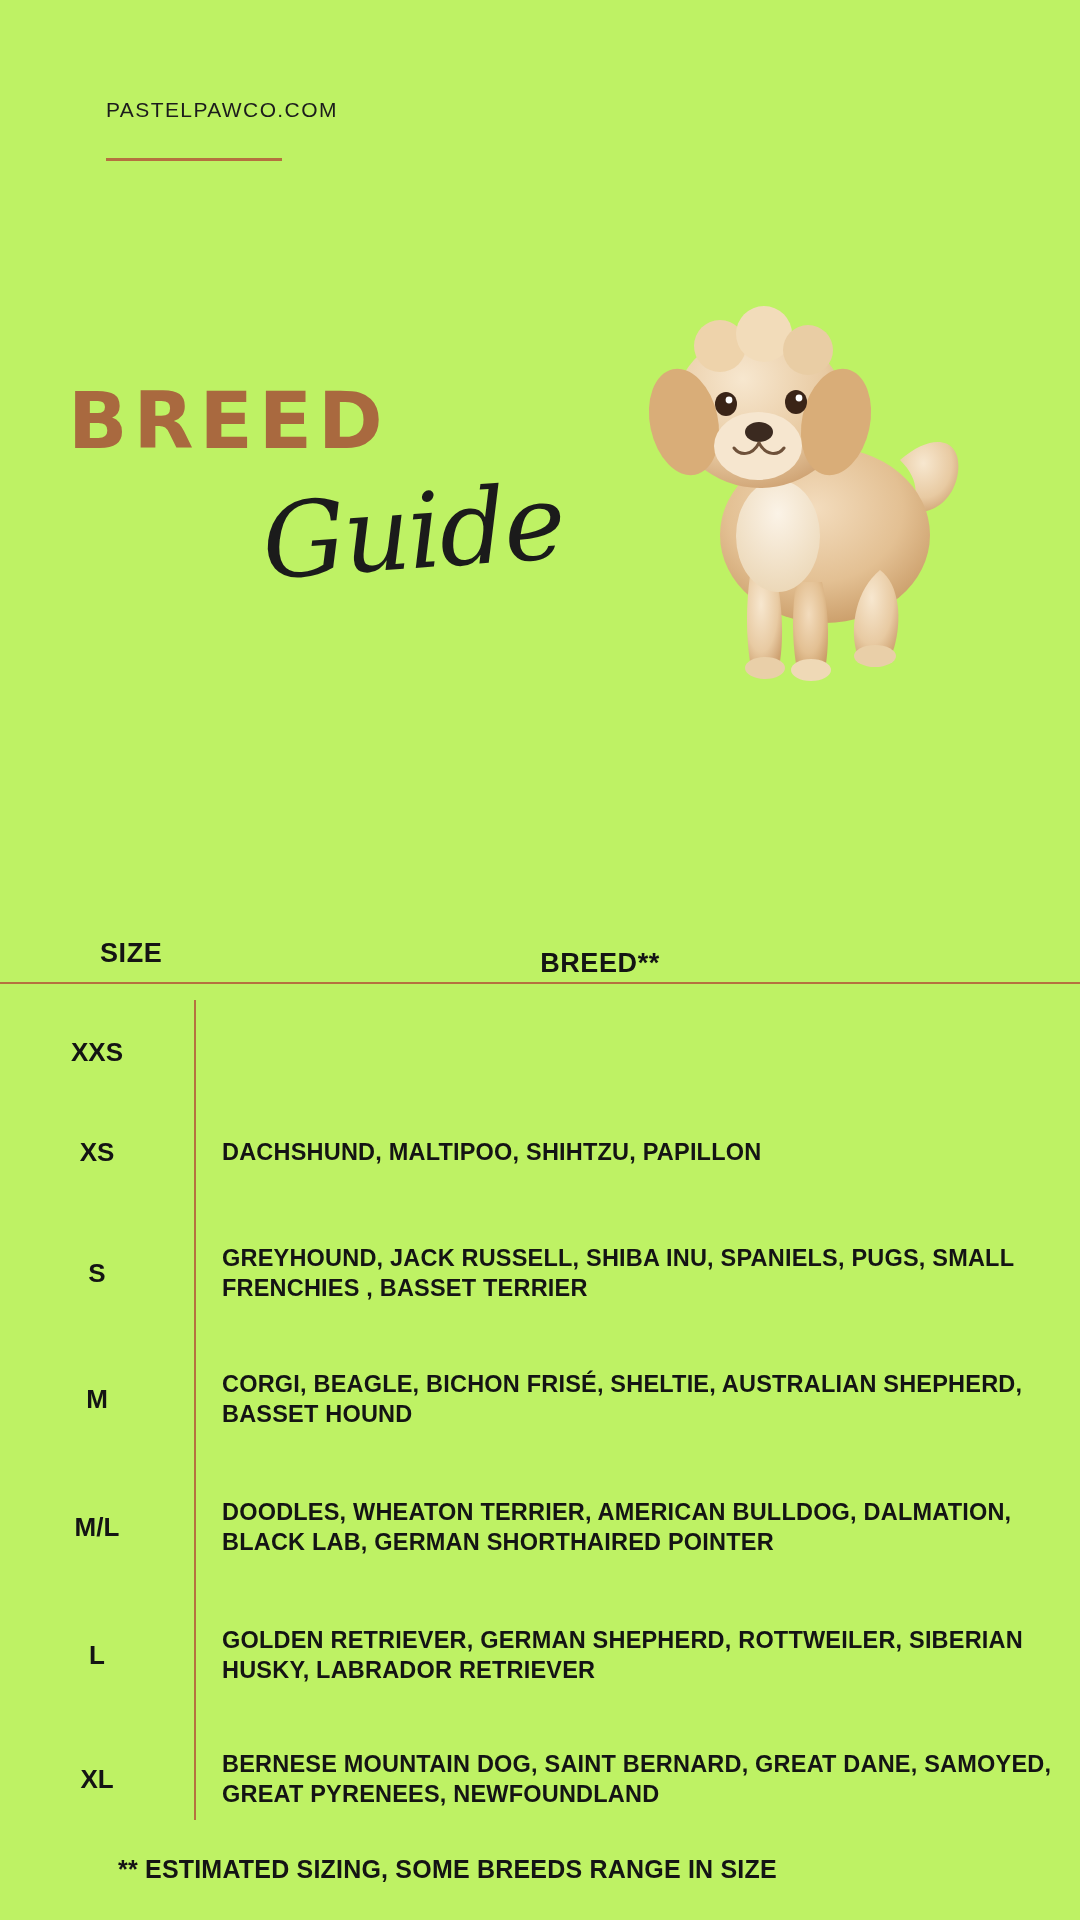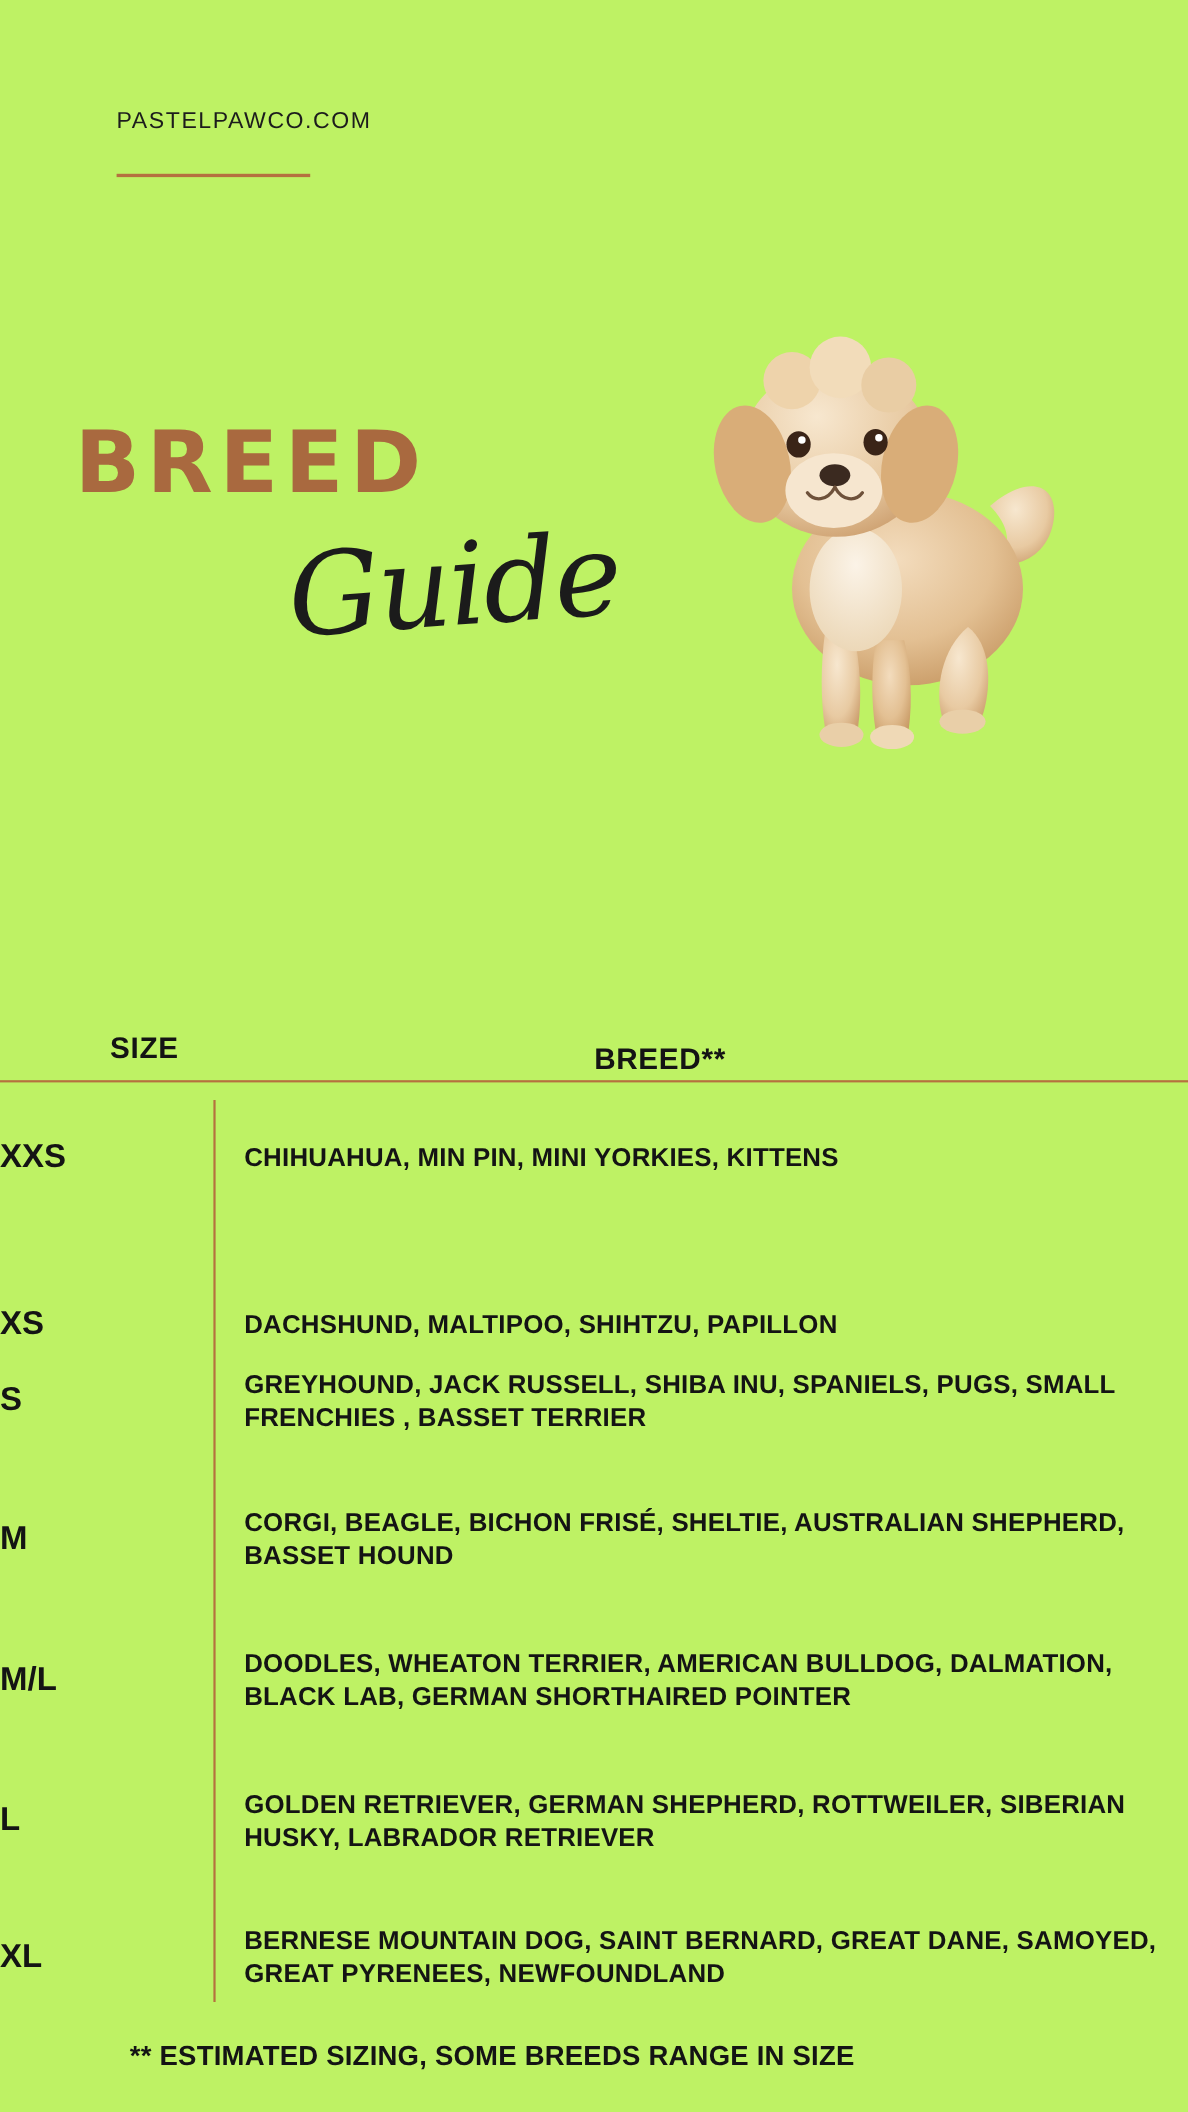--- a/index.html
+++ b/index.html
@@ -111,22 +111,22 @@
   .row {
     position: absolute;
     left: 0;
     width: 1080px;
     display: flex;
     align-items: center;
   }
   .row .size-cell {
     width: 194px;
     flex: 0 0 194px;
-    text-align: left;
-    font-size: 30px;
+    text-align: center;
+    font-size: 26px;
     font-weight: 600;
     color: #141414;
   }
   .row .breed-cell {
     flex: 1;
     padding-left: 28px;
     padding-right: 20px;
     font-size: 23.5px;
     font-weight: 700;
     letter-spacing: 0.2px;
@@ -213,24 +213,23 @@
     </svg>
   </div>
 
   <div class="col-head size">SIZE</div>
   <div class="col-head breed">BREED**</div>
   <div class="head-rule"></div>
   <div class="vrule"></div>
 
   <div class="row" style="top:1000px;height:104px;">
     <div class="size-cell">XXS</div>
-    <div class="breed-cell">CHIHUAHUA, MIN PIN, MINI YORKIES,  KITTENS</div>
-  </div>
-
-  <div class="row" style="top:1152px;height:104px;">
+  </div>
+
+  <div class="row" style="top:1100px;height:104px;">
     <div class="size-cell">XS</div>
     <div class="breed-cell">DACHSHUND, MALTIPOO, SHIHTZU, PAPILLON</div>
   </div>
 
   <div class="row" style="top:1216px;height:114px;">
     <div class="size-cell">S</div>
     <div class="breed-cell">GREYHOUND, JACK RUSSELL, SHIBA INU, SPANIELS, PUGS, SMALL FRENCHIES , BASSET TERRIER</div>
   </div>
 
   <div class="row" style="top:1342px;height:114px;">

